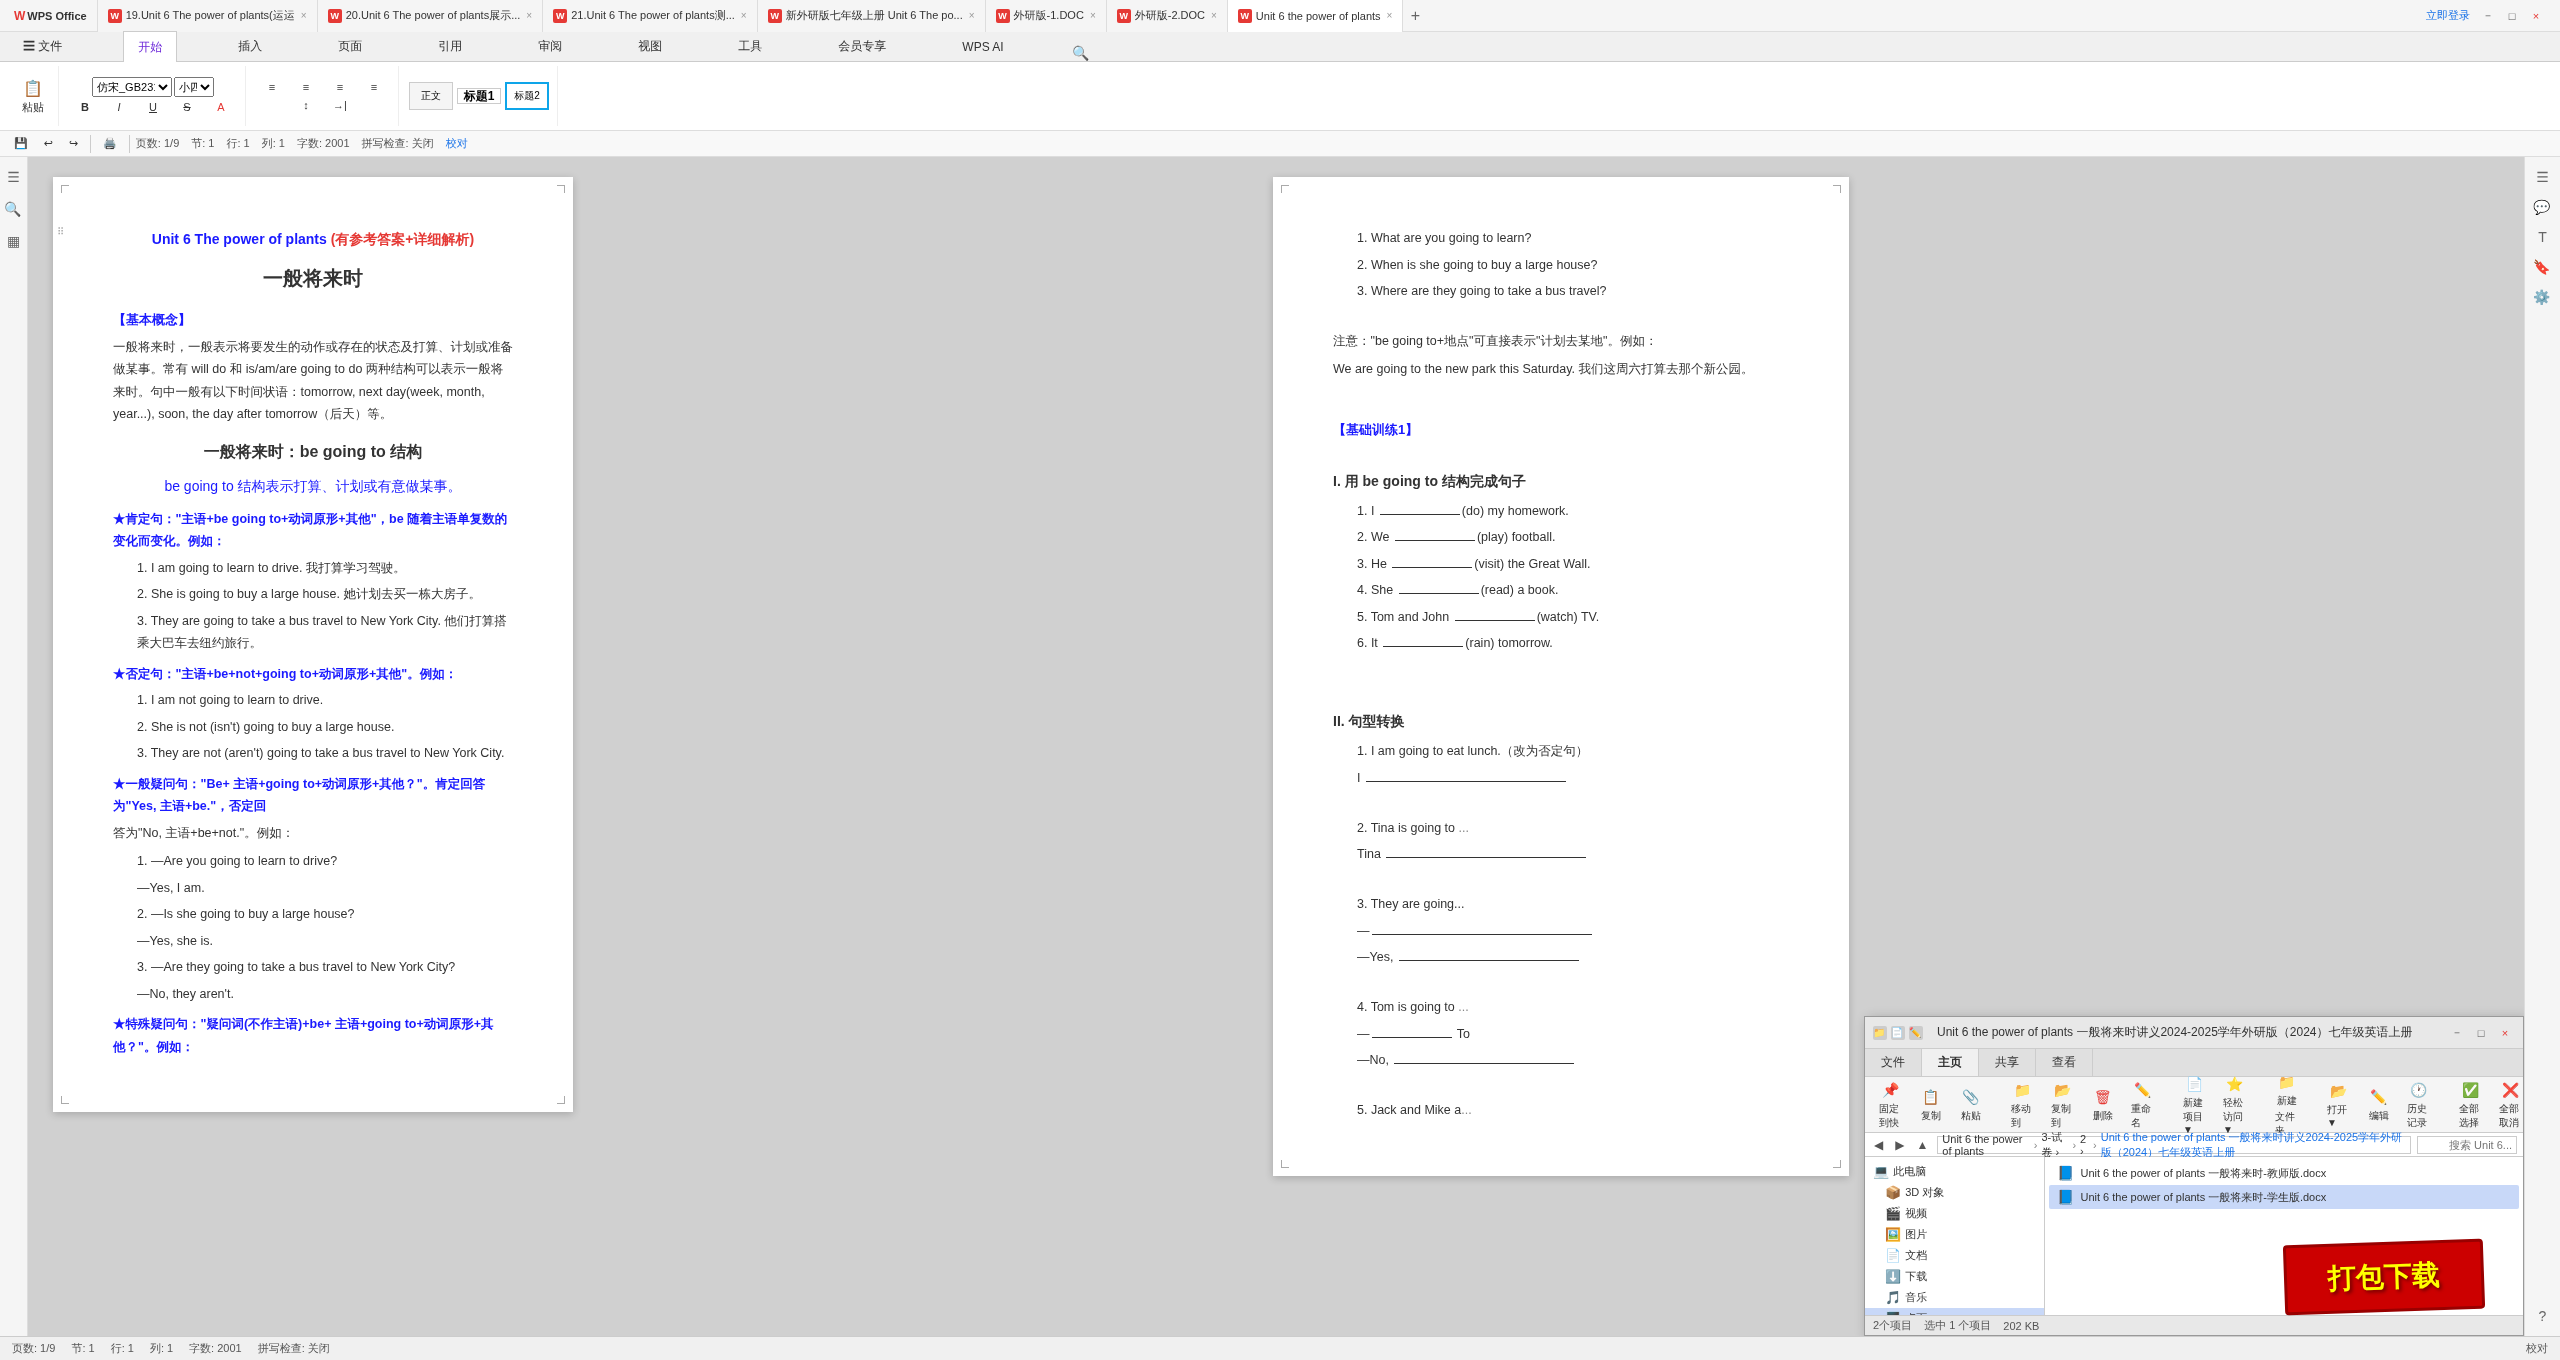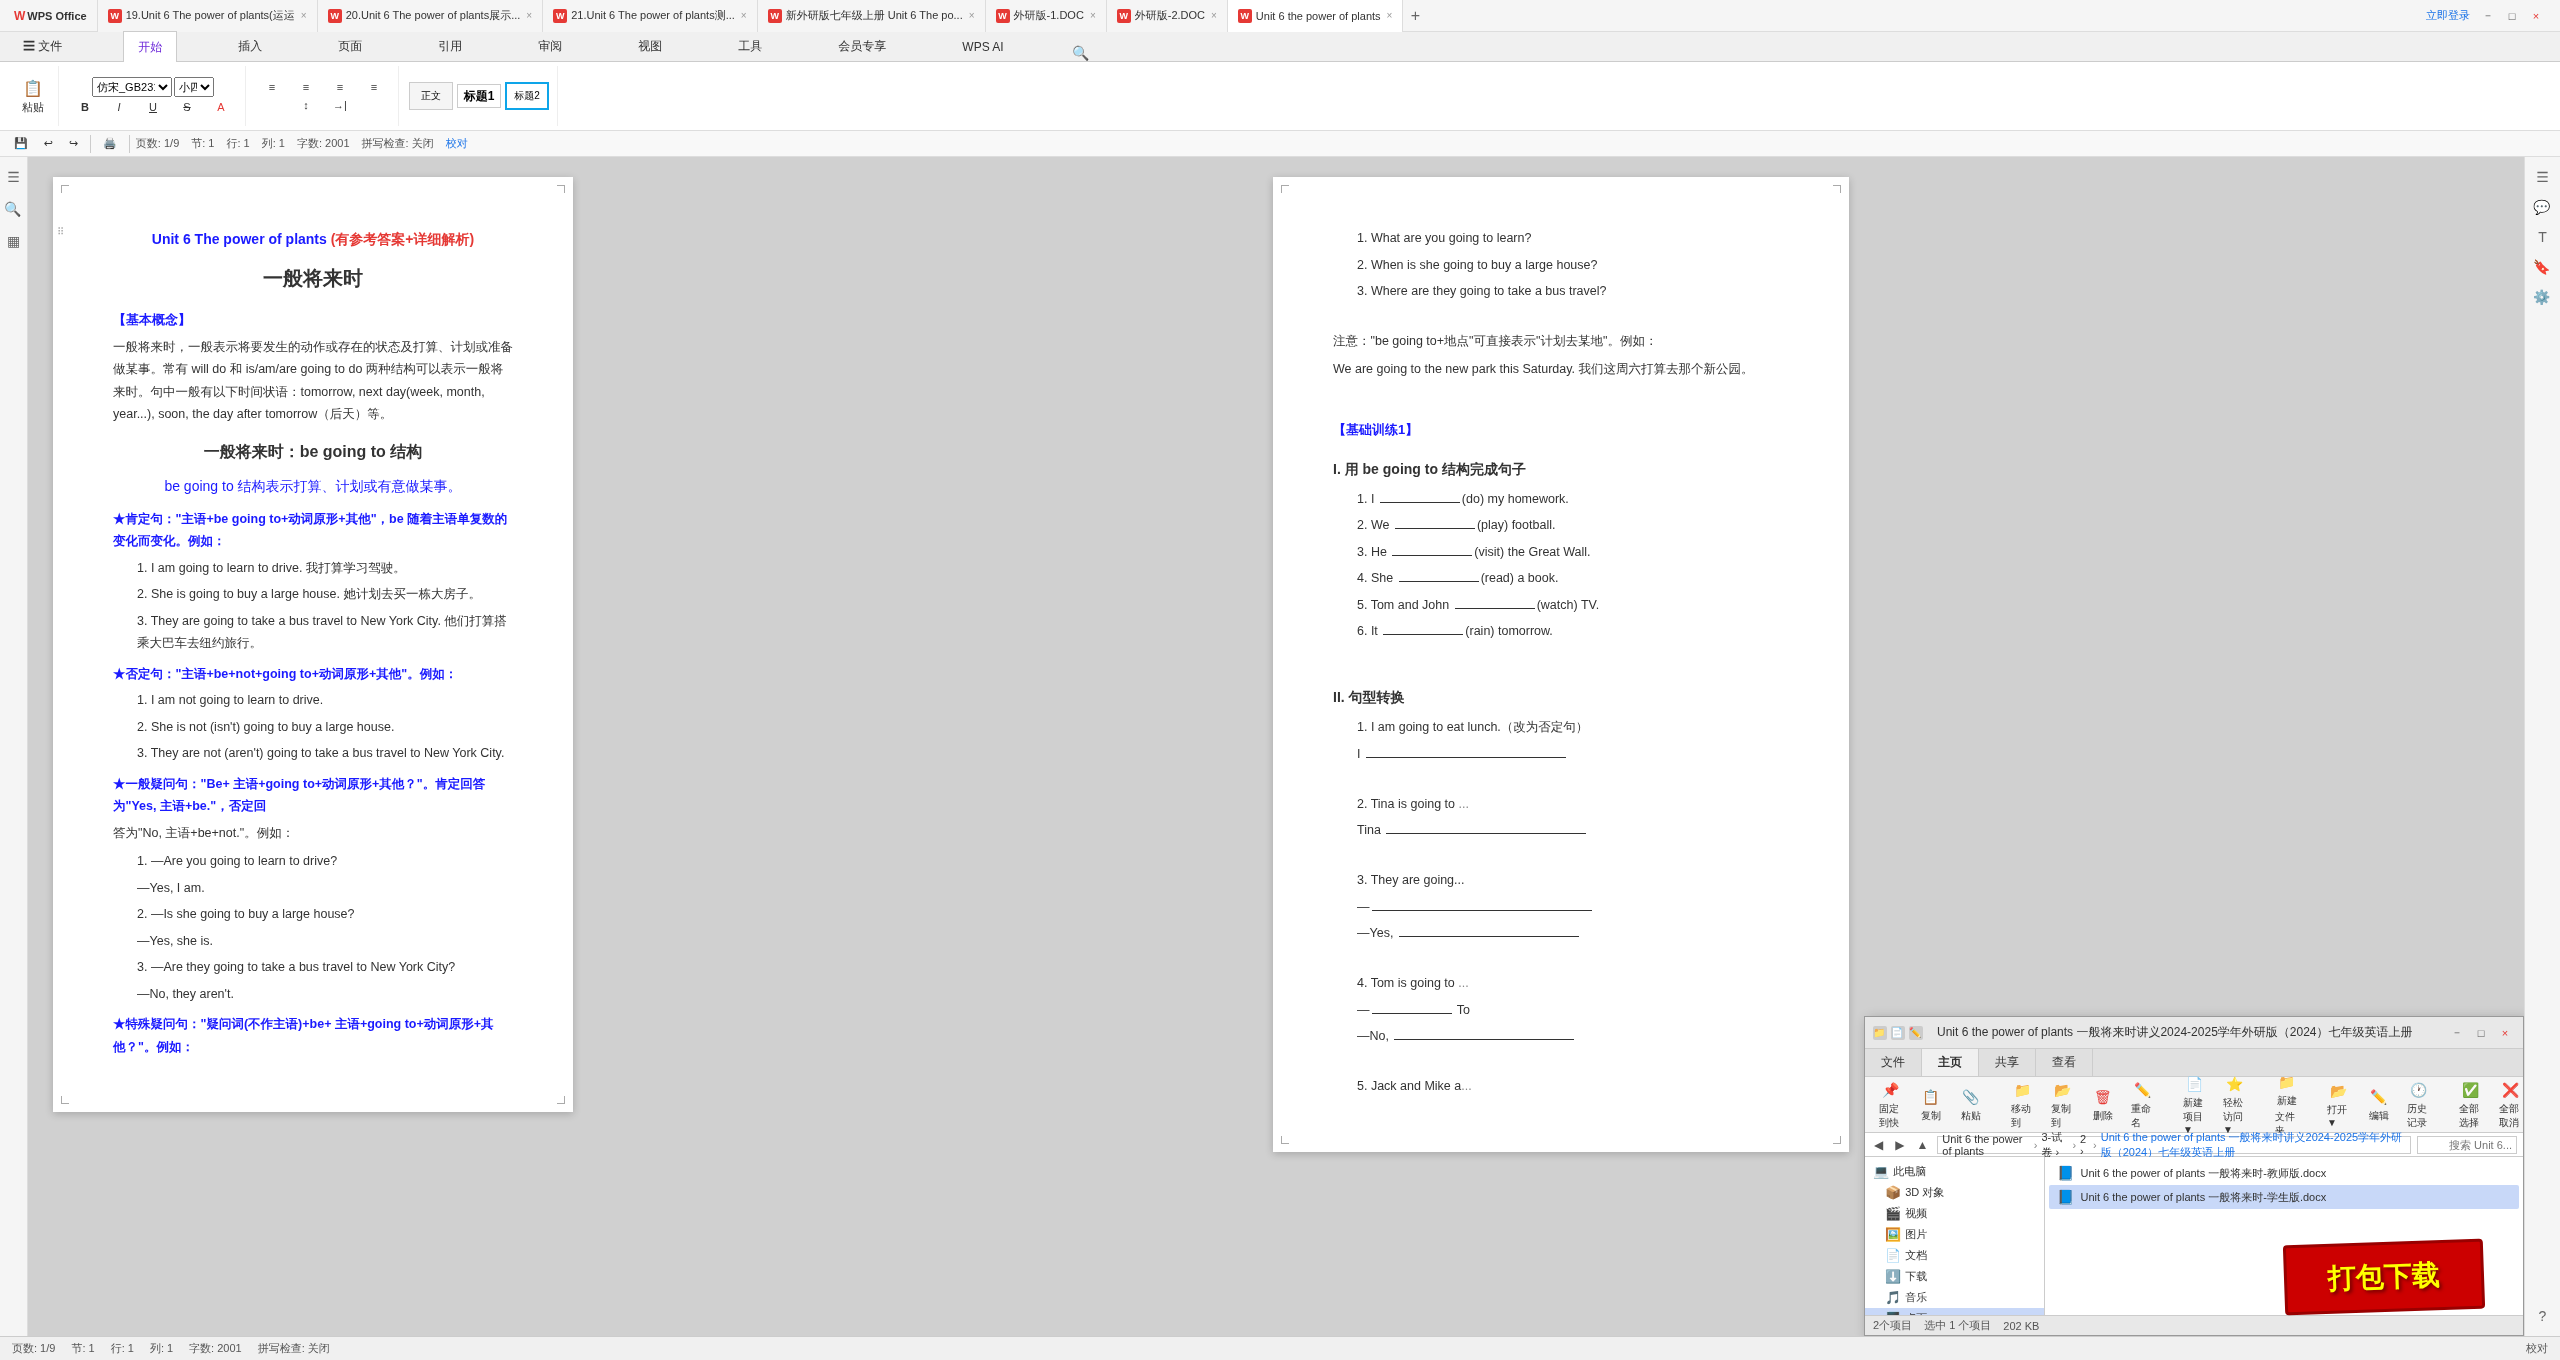--- a/index.html
+++ b/index.html
@@ -357,21 +357,21 @@
     .doc-item {
       margin-left: 24px;
       font-size: 12.5px;
       color: #333;
       margin-bottom: 4px;
     }
     .doc-bold-section {
       font-weight: bold;
       color: #333;
       font-size: 14px;
-      margin: 15px 0 6px 0;
+      margin: 27px 0 6px 0;
     }
 
     
     #file-manager {
       position: absolute;
       bottom: 0;
       right: 0;
       width: 660px;
       height: 320px;
       background: #f0f0f0;
@@ -688,21 +688,21 @@
       </div>
       <div class="ribbon-btn-row">
         <div class="ribbon-btn">↕</div>
         <div class="ribbon-btn">→|</div>
       </div>
     </div>
 
     <div class="ribbon-group">
       <div style="display:flex;gap:4px;align-items:center;">
         <div style="width:44px;height:28px;border:1px solid #ccc;display:flex;align-items:center;justify-content:center;font-size:10px;background:#f5f5f5;">正文</div>
-        <div style="width:44px;height:24px;border:1px solid #ccc;display:flex;align-items:center;justify-content:center;font-size:12px;font-weight:bold;">标题1</div>
+        <div style="width:44px;height:16px;border:1px solid #ccc;display:flex;align-items:center;justify-content:center;font-size:12px;font-weight:bold;">标题1</div>
         <div style="width:44px;height:28px;border:2px solid #0ea5e9;display:flex;align-items:center;justify-content:center;font-size:10px;">标题2</div>
       </div>
     </div>
   </div>
 </div>
 
 <div id="toolbar">
   <div class="toolbar-btn">💾</div>
   <div class="toolbar-btn">↩</div>
   <div class="toolbar-btn">↪</div>

